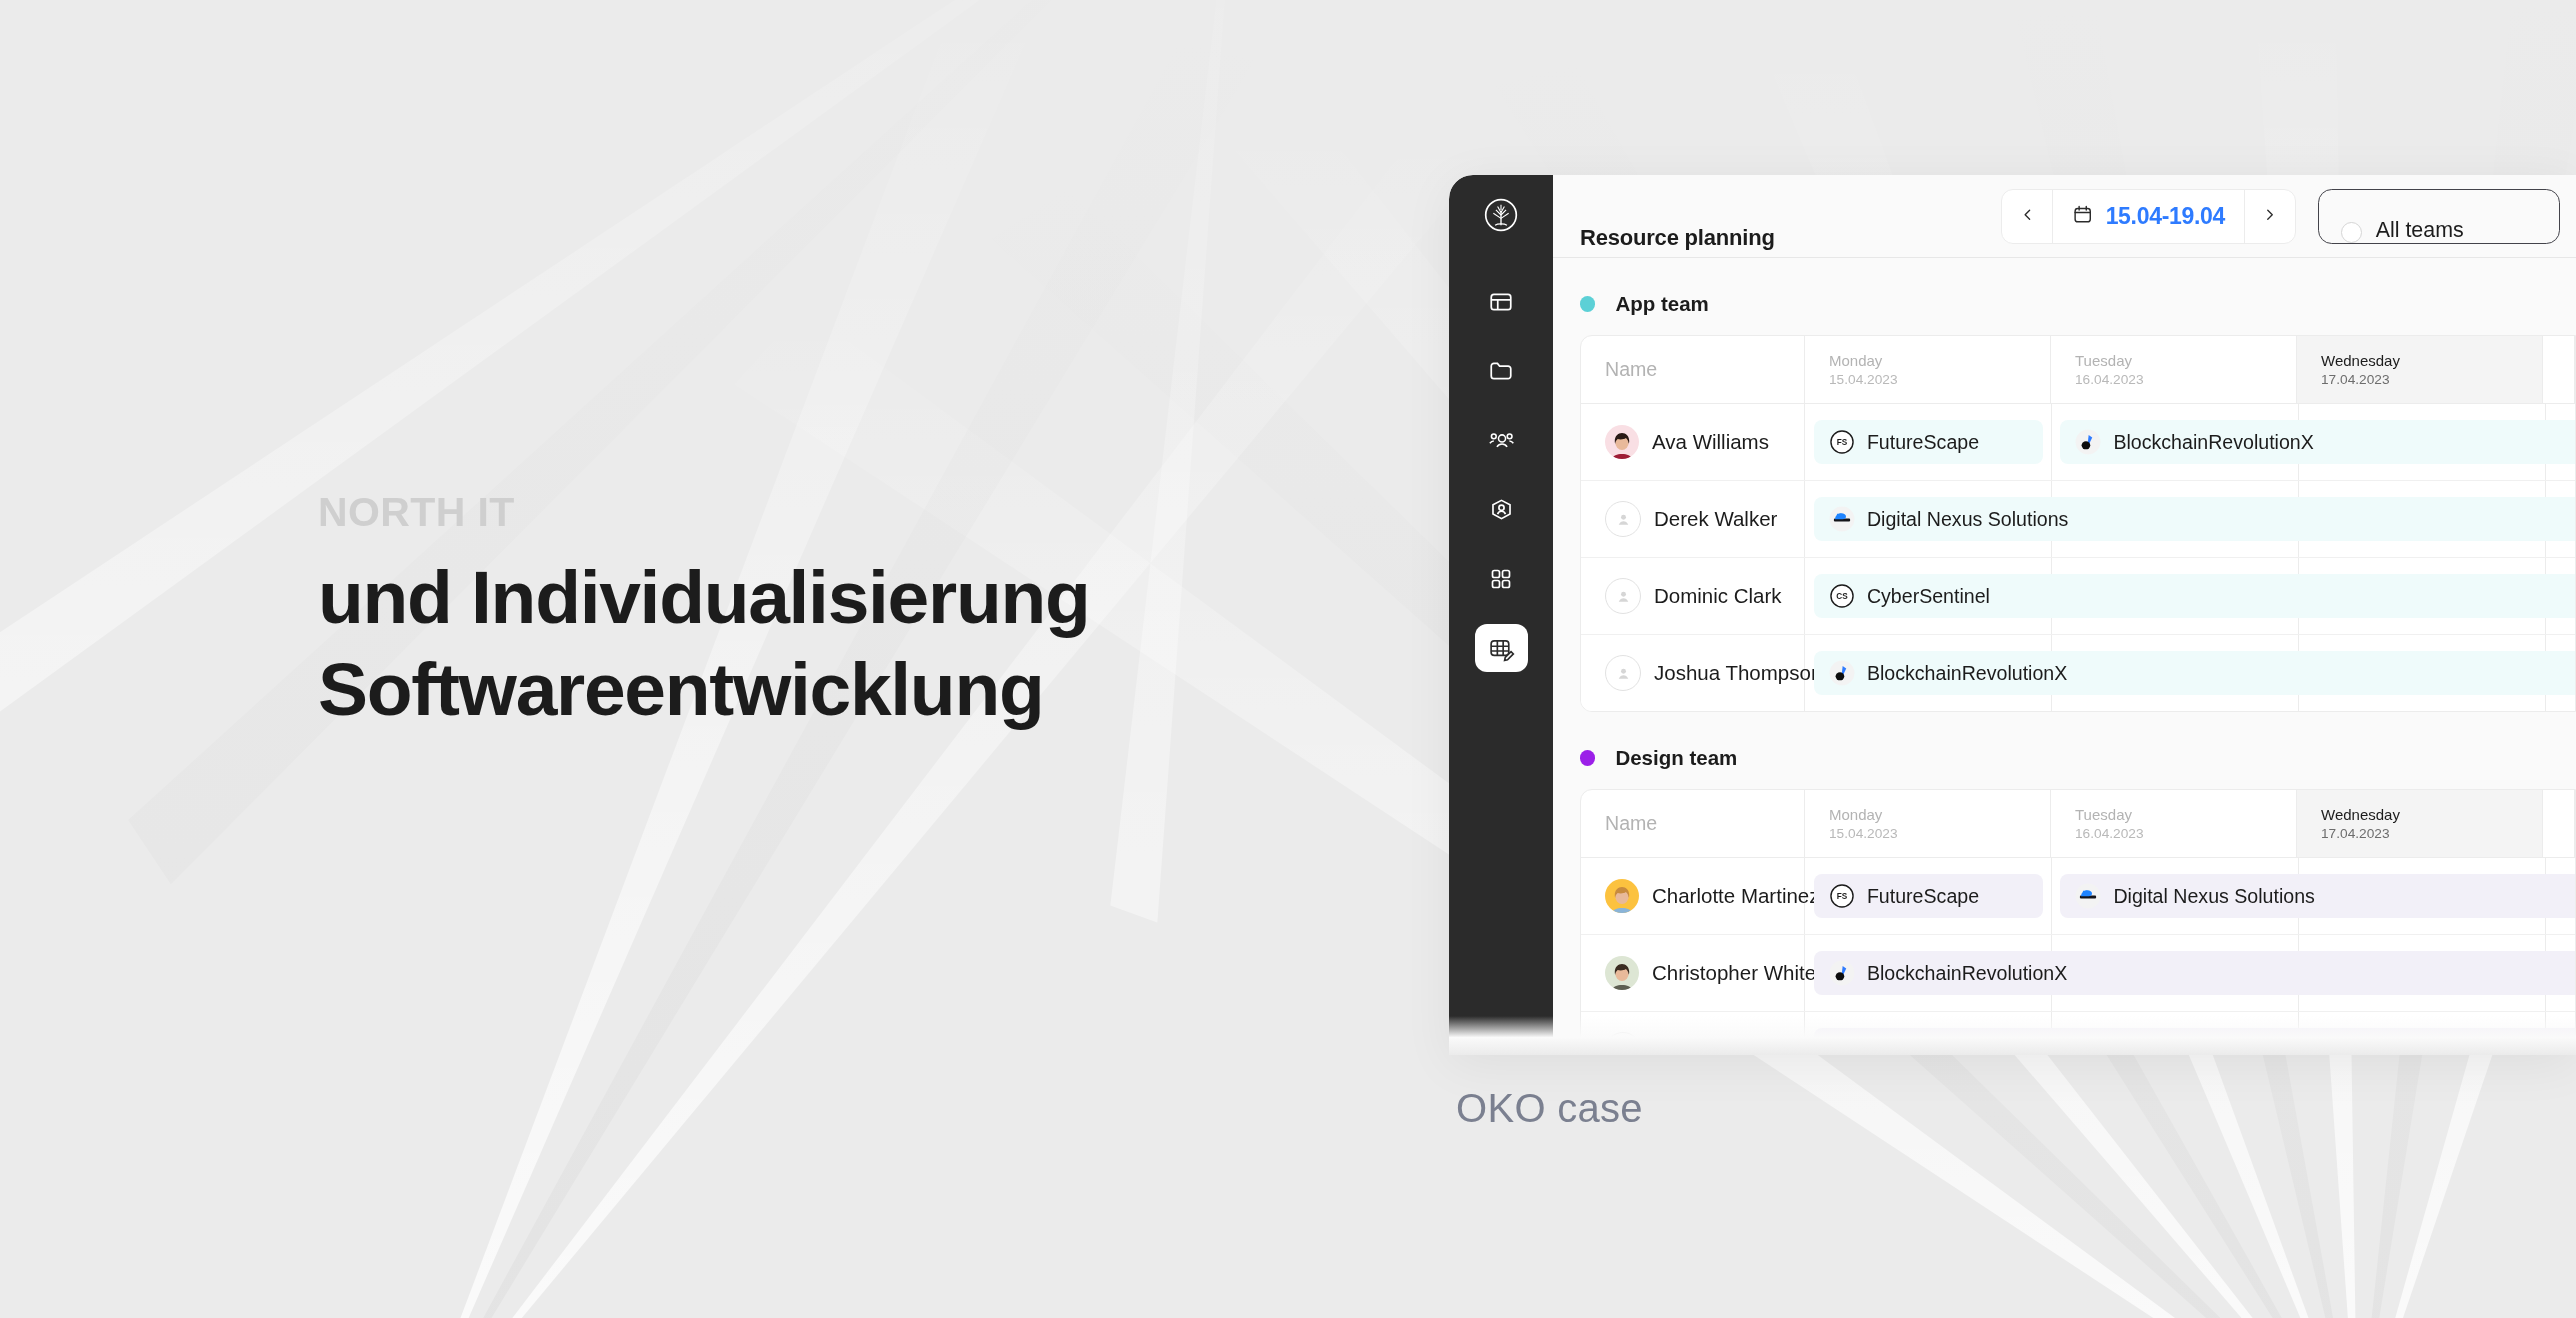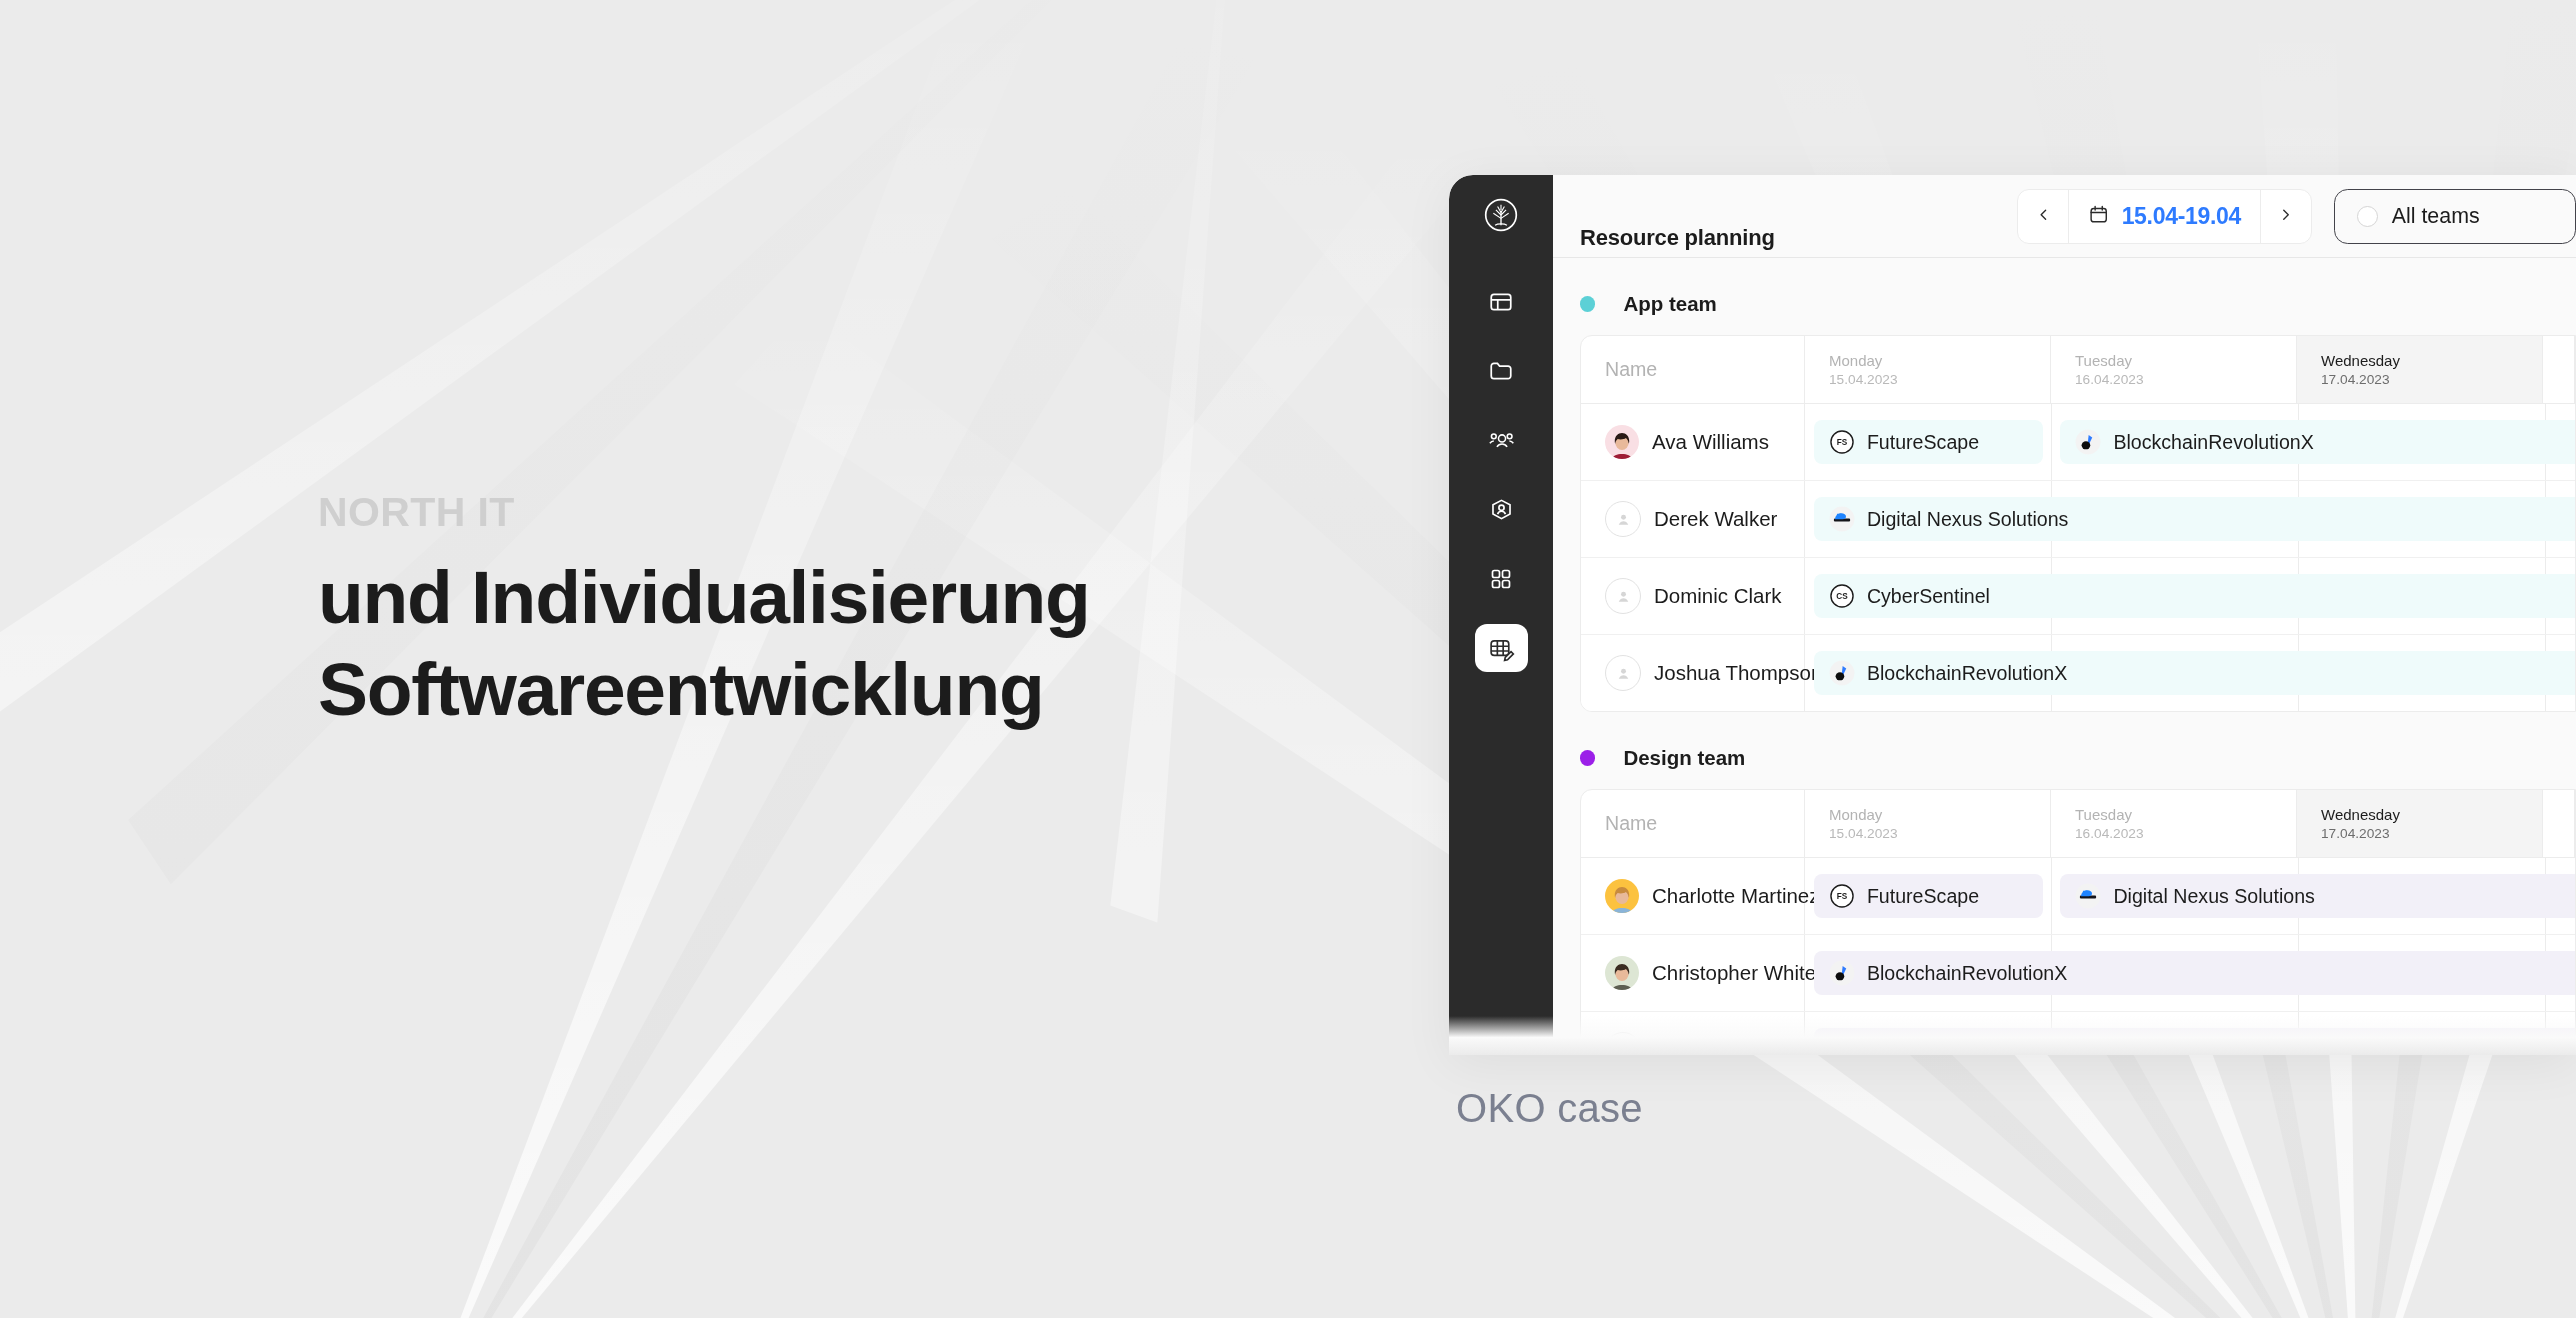--- a/index.html
+++ b/index.html
@@ -150,30 +150,30 @@
   }
   .date-nav-label {
     font-size: 23px;
     font-weight: 700;
     color: #2e7bff;
     letter-spacing: -0.3px;
     white-space: nowrap;
   }
 
   .team-select {
-    display: flex; align-items: center;
+    display: flex; align-items: flex-end;
     gap: 13.7px;
     height: 53px;
     min-width: 196px;
     padding: 0 22px;
     border: 1.3px solid #43434a;
     border-radius: 13.7px;
     background: transparent;
     cursor: pointer;
-    margin-right: 0;
+    margin-right: 16px;
   }
   .team-select .dot {
     width: 19px; height: 19px;
     border-radius: 50%;
     background: #ffffff;
     border: 0.9px solid #d5d5d5;
     flex: 0 0 19px;
   }
   .team-select .label {
     font-size: 21.4px;
@@ -185,21 +185,21 @@
   .board {
     flex: 1 1 auto;
     overflow: hidden;
     padding: 0 0 0 27px;
     background: #fafafa;
   }
 
   .team-block { margin-top: 34px; }
   .team-head {
     display: flex; align-items: center;
-    gap: 28px;
+    gap: 20px;
     margin-bottom: 19px;
   }
   .team-dot { width: 15.4px; height: 15.4px; border-radius: 50%; flex: 0 0 15.4px; }
   .team-name {
     font-size: 20.5px;
     font-weight: 700;
     color: #1c1c1c;
   }
 
   .table {

